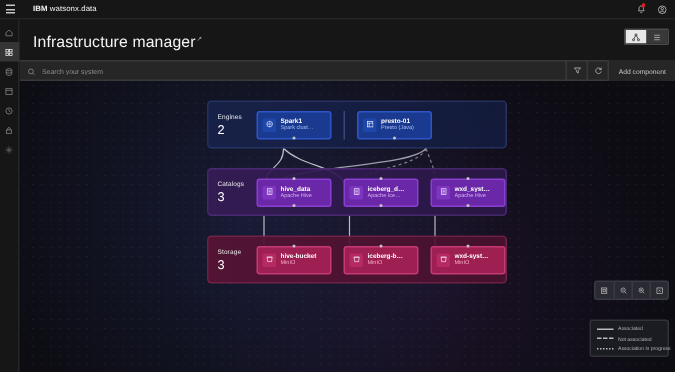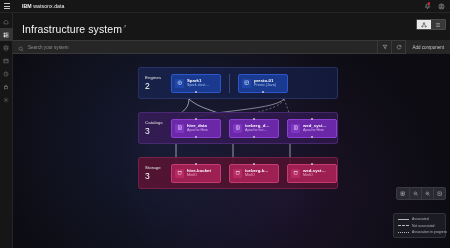--- a/index.html
+++ b/index.html
@@ -321,21 +321,21 @@
   <div class="rail-item">
     <svg width="6" height="6" viewBox="0 0 16 16" fill="none" stroke="#8d8d8d" stroke-width="1.3">
       <circle cx="8" cy="8" r="2.2"></circle>
       <path d="M8 1.8v1.8M8 12.4v1.8M1.8 8h1.8M12.4 8h1.8M3.8 3.8l1.3 1.3M10.9 10.9l1.3 1.3M12.2 3.8l-1.3 1.3M5.1 10.9l-1.3 1.3"></path>
     </svg>
   </div>
 </div>
 
 <div class="title-block">
   <div class="page-title">
-    <span>Infrastructure system</span><span class="title-sup">↗</span>
+    <span>Infrastructure manager</span><span class="title-sup">↗</span>
   </div>
   <div class="page-sub">Define and associate your infrastructure components.</div>
 
   <div class="view-toggle">
     <div class="vt-btn on">
       <svg width="6" height="6" viewBox="0 0 16 16" fill="none" stroke="#161616" stroke-width="1.3">
         <circle cx="8" cy="3.4" r="1.8"></circle>
           <circle cx="3.6" cy="12" r="1.8"></circle>
           <circle cx="12.4" cy="12" r="1.8"></circle>
         <path d="M7 4.9 4.6 10.3M9 4.9l2.4 5.4"></path>

